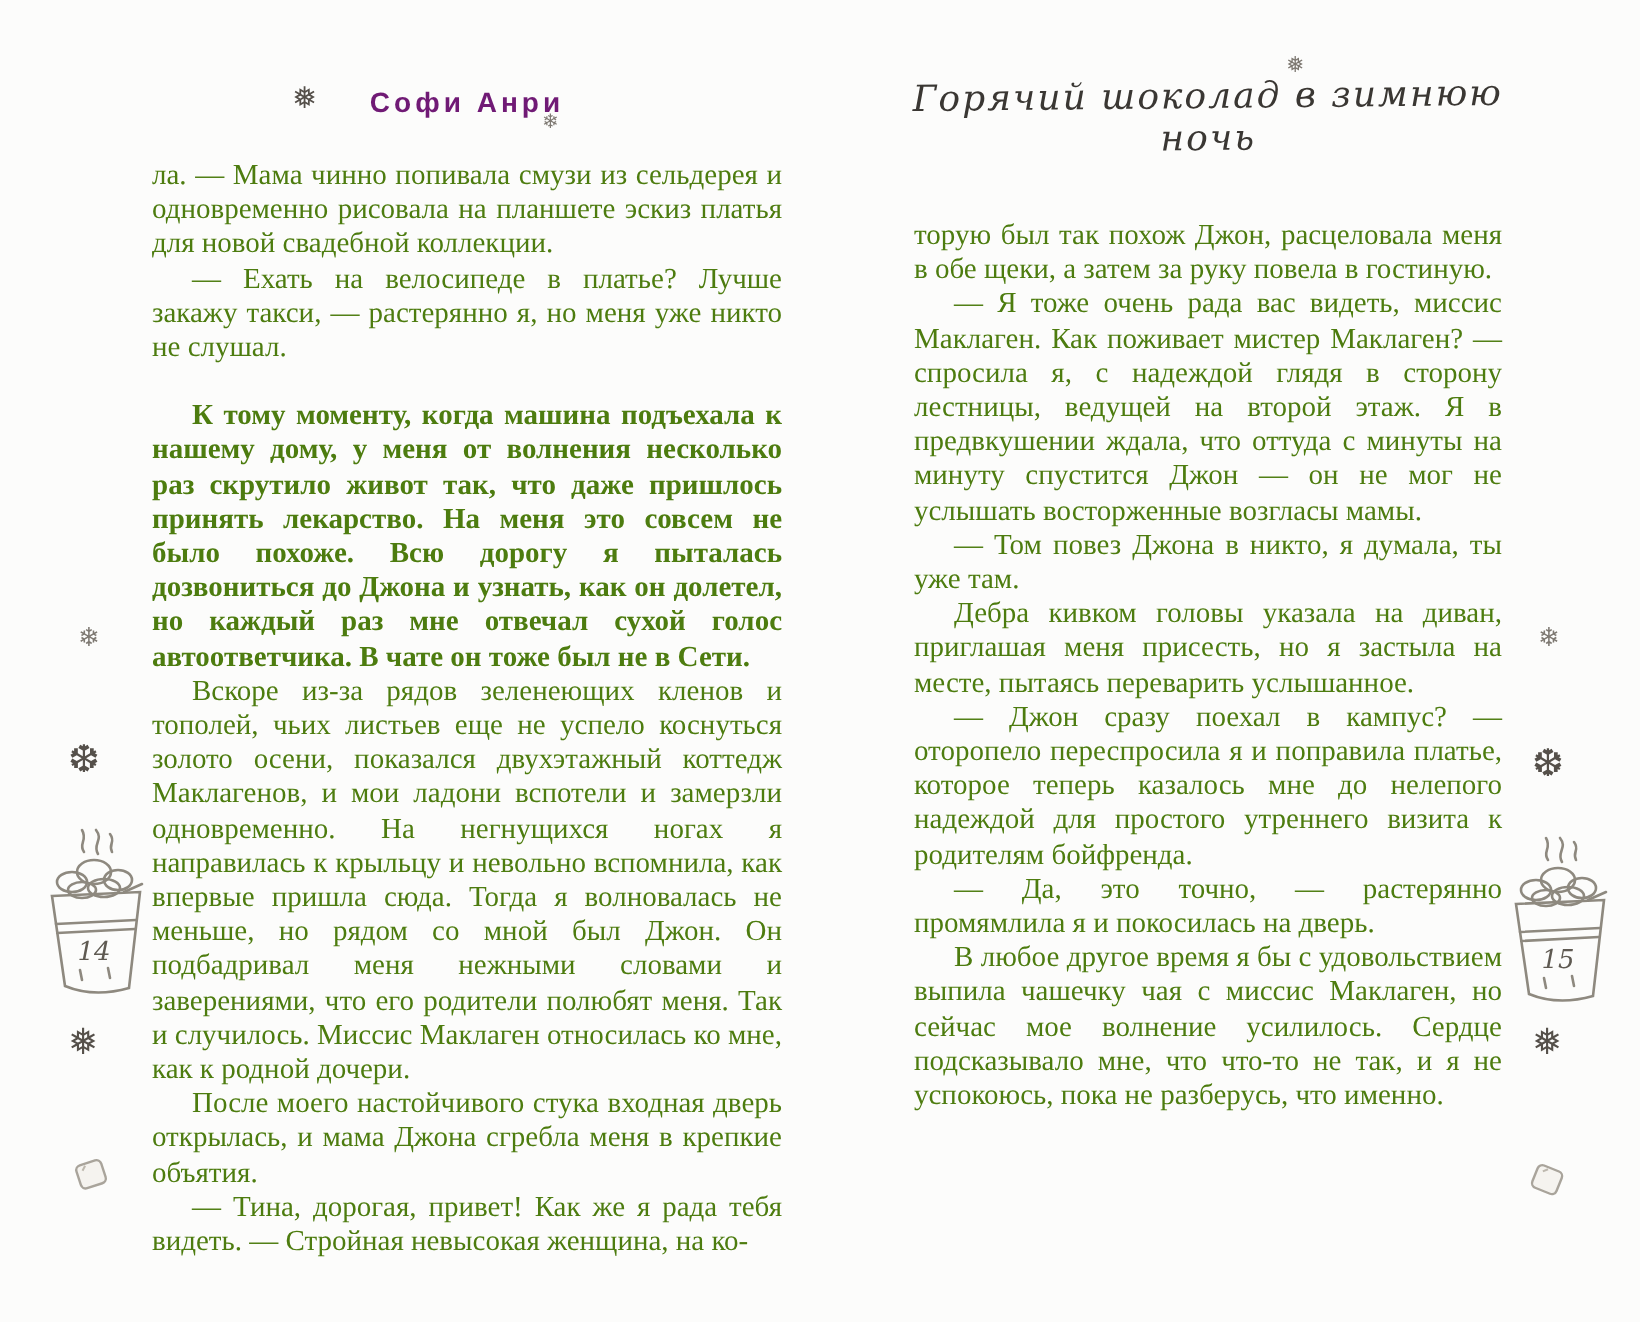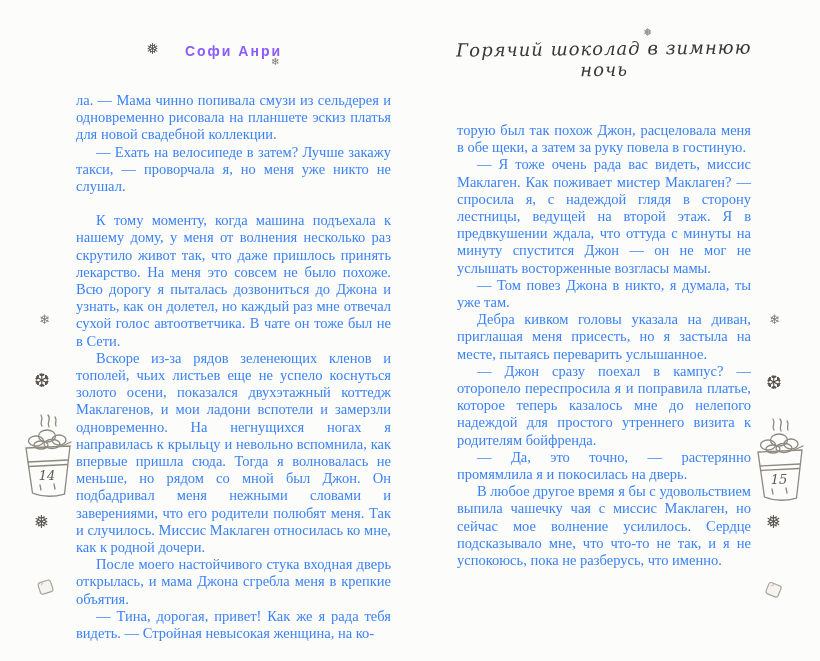--- a/index.html
+++ b/index.html
@@ -6,45 +6,45 @@
   body {
     width: 820px; height: 661px;
     background: #fcfcfb;
     overflow: hidden;
     position: relative;
     font-family: "Liberation Serif", "DejaVu Serif", serif;
   }
   .spread { position: absolute; inset: 0; }
 
   
-  .header { position: absolute; text-align: center; color: #8b5cf6; }
+  .header { position: absolute; text-align: center; color: #701a75; }
   .header-left {
     left: 76px; top: 43px; width: 315px;
     font-family: "Liberation Sans", sans-serif;
     font-size: 14px; font-weight: 700; letter-spacing: 2px;
   }
   .header-right {
     left: 447px; top: 38px; width: 314px;
     font-family: "DejaVu Serif", serif;
     font-style: italic; font-weight: 400;
     font-size: 18px; letter-spacing: 1px; color: #3a3733;
     transform: rotate(-0.6deg);
   }
 
   
-  .page { position: absolute; top: 92px; color: #3b82f6; }
+  .page { position: absolute; top: 80px; color: #4d7c0f; }
   .page-left  { left: 76px;  width: 315px; }
   .page-right { left: 457px; width: 294px; margin-top: 30px; }
   .para {
     margin: 0; text-align: justify;
     font-size: 14.5px; line-height: 17.2px;
     text-indent: 20px;
   }
   .para.no-indent { text-indent: 0; }
-  .para.scene-break { margin-top: 17px; }
+  .para.scene-break { margin-top: 17px; font-weight: bold; }
 
   
   .sf {
     position: absolute;
     font-family: "DejaVu Sans", sans-serif;
     color: #55504a; line-height: 1; user-select: none;
   }
   .sf.light { color: #7d7871; }
 
   
@@ -57,21 +57,21 @@
 
   <span class="sf" style="left:146px; top:42px; font-size:15px;">❅</span>
   <div class="header header-left">Софи Анри</div>
   <span class="sf light" style="left:271px; top:57px; font-size:10px;">❄</span>
 
   <span class="sf light" style="left:643px; top:27px; font-size:11px;">❅</span>
   <div class="header header-right">Горячий шоколад в зимнюю ночь</div>
 
   <div class="page page-left">
     <p class="para no-indent">ла. — Мама чинно попивала смузи из сельдерея и одновременно рисовала на планшете эскиз платья для новой свадебной коллекции.</p>
-    <p class="para">— Ехать на велосипеде в затем? Лучше закажу такси, — проворчала я, но меня уже никто не слушал.</p>
+    <p class="para">— Ехать на велосипеде в платье? Лучше закажу такси, — растерянно я, но меня уже никто не слушал.</p>
     <p class="para scene-break">К тому моменту, когда машина подъехала к нашему дому, у меня от волнения несколько раз скрутило живот так, что даже пришлось принять лекарство. На меня это совсем не было похоже. Всю дорогу я пыталась дозвониться до Джона и узнать, как он долетел, но каждый раз мне отвечал сухой голос автоответчика. В чате он тоже был не в Сети.</p>
     <p class="para">Вскоре из-за рядов зеленеющих кленов и тополей, чьих листьев еще не успело коснуться золото осени, показался двухэтажный коттедж Маклагенов, и мои ладони вспотели и замерзли одновременно. На негнущихся ногах я направилась к крыльцу и невольно вспомнила, как впервые пришла сюда. Тогда я волновалась не меньше, но рядом со мной был Джон. Он подбадривал меня нежными словами и заверениями, что его родители полюбят меня. Так и случилось. Миссис Маклаген относилась ко мне, как к родной дочери.</p>
     <p class="para">После моего настойчивого стука входная дверь открылась, и мама Джона сгребла меня в крепкие объятия.</p>
     <p class="para">— Тина, дорогая, привет! Как же я рада тебя видеть. — Стройная невысокая женщина, на ко-</p>
   </div>
 
   <div class="page page-right">
     <p class="para no-indent">торую был так похож Джон, расцеловала меня в обе щеки, а затем за руку повела в гостиную.</p>
     <p class="para">— Я тоже очень рада вас видеть, миссис Маклаген. Как поживает мистер Маклаген? — спросила я, с надеждой глядя в сторону лестницы, ведущей на второй этаж. Я в предвкушении ждала, что оттуда с минуты на минуту спустится Джон — он не мог не услышать восторженные возгласы мамы.</p>
     <p class="para">— Том повез Джона в никто, я думала, ты уже там.</p>

